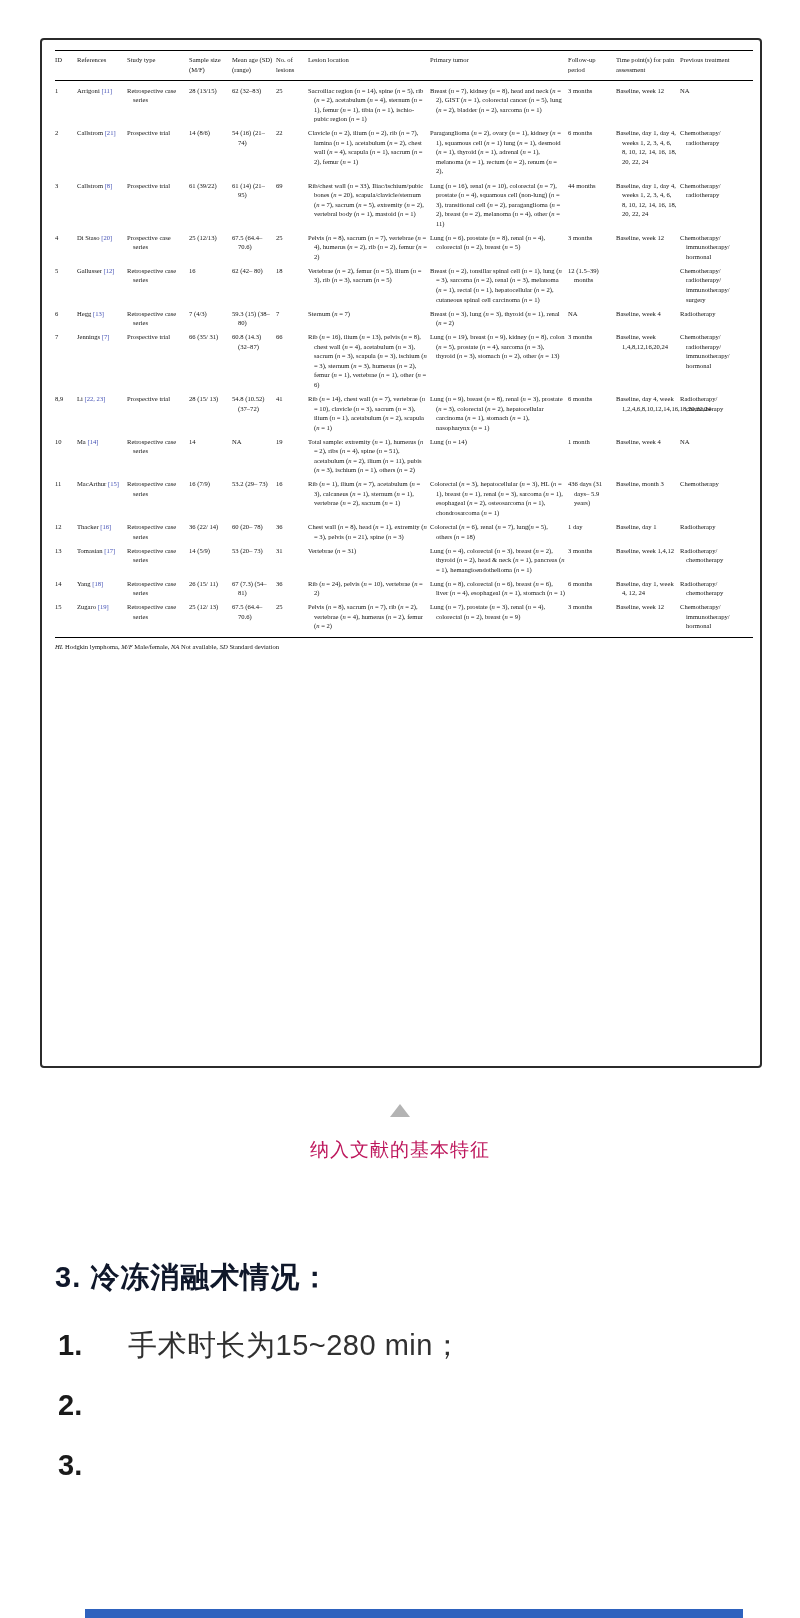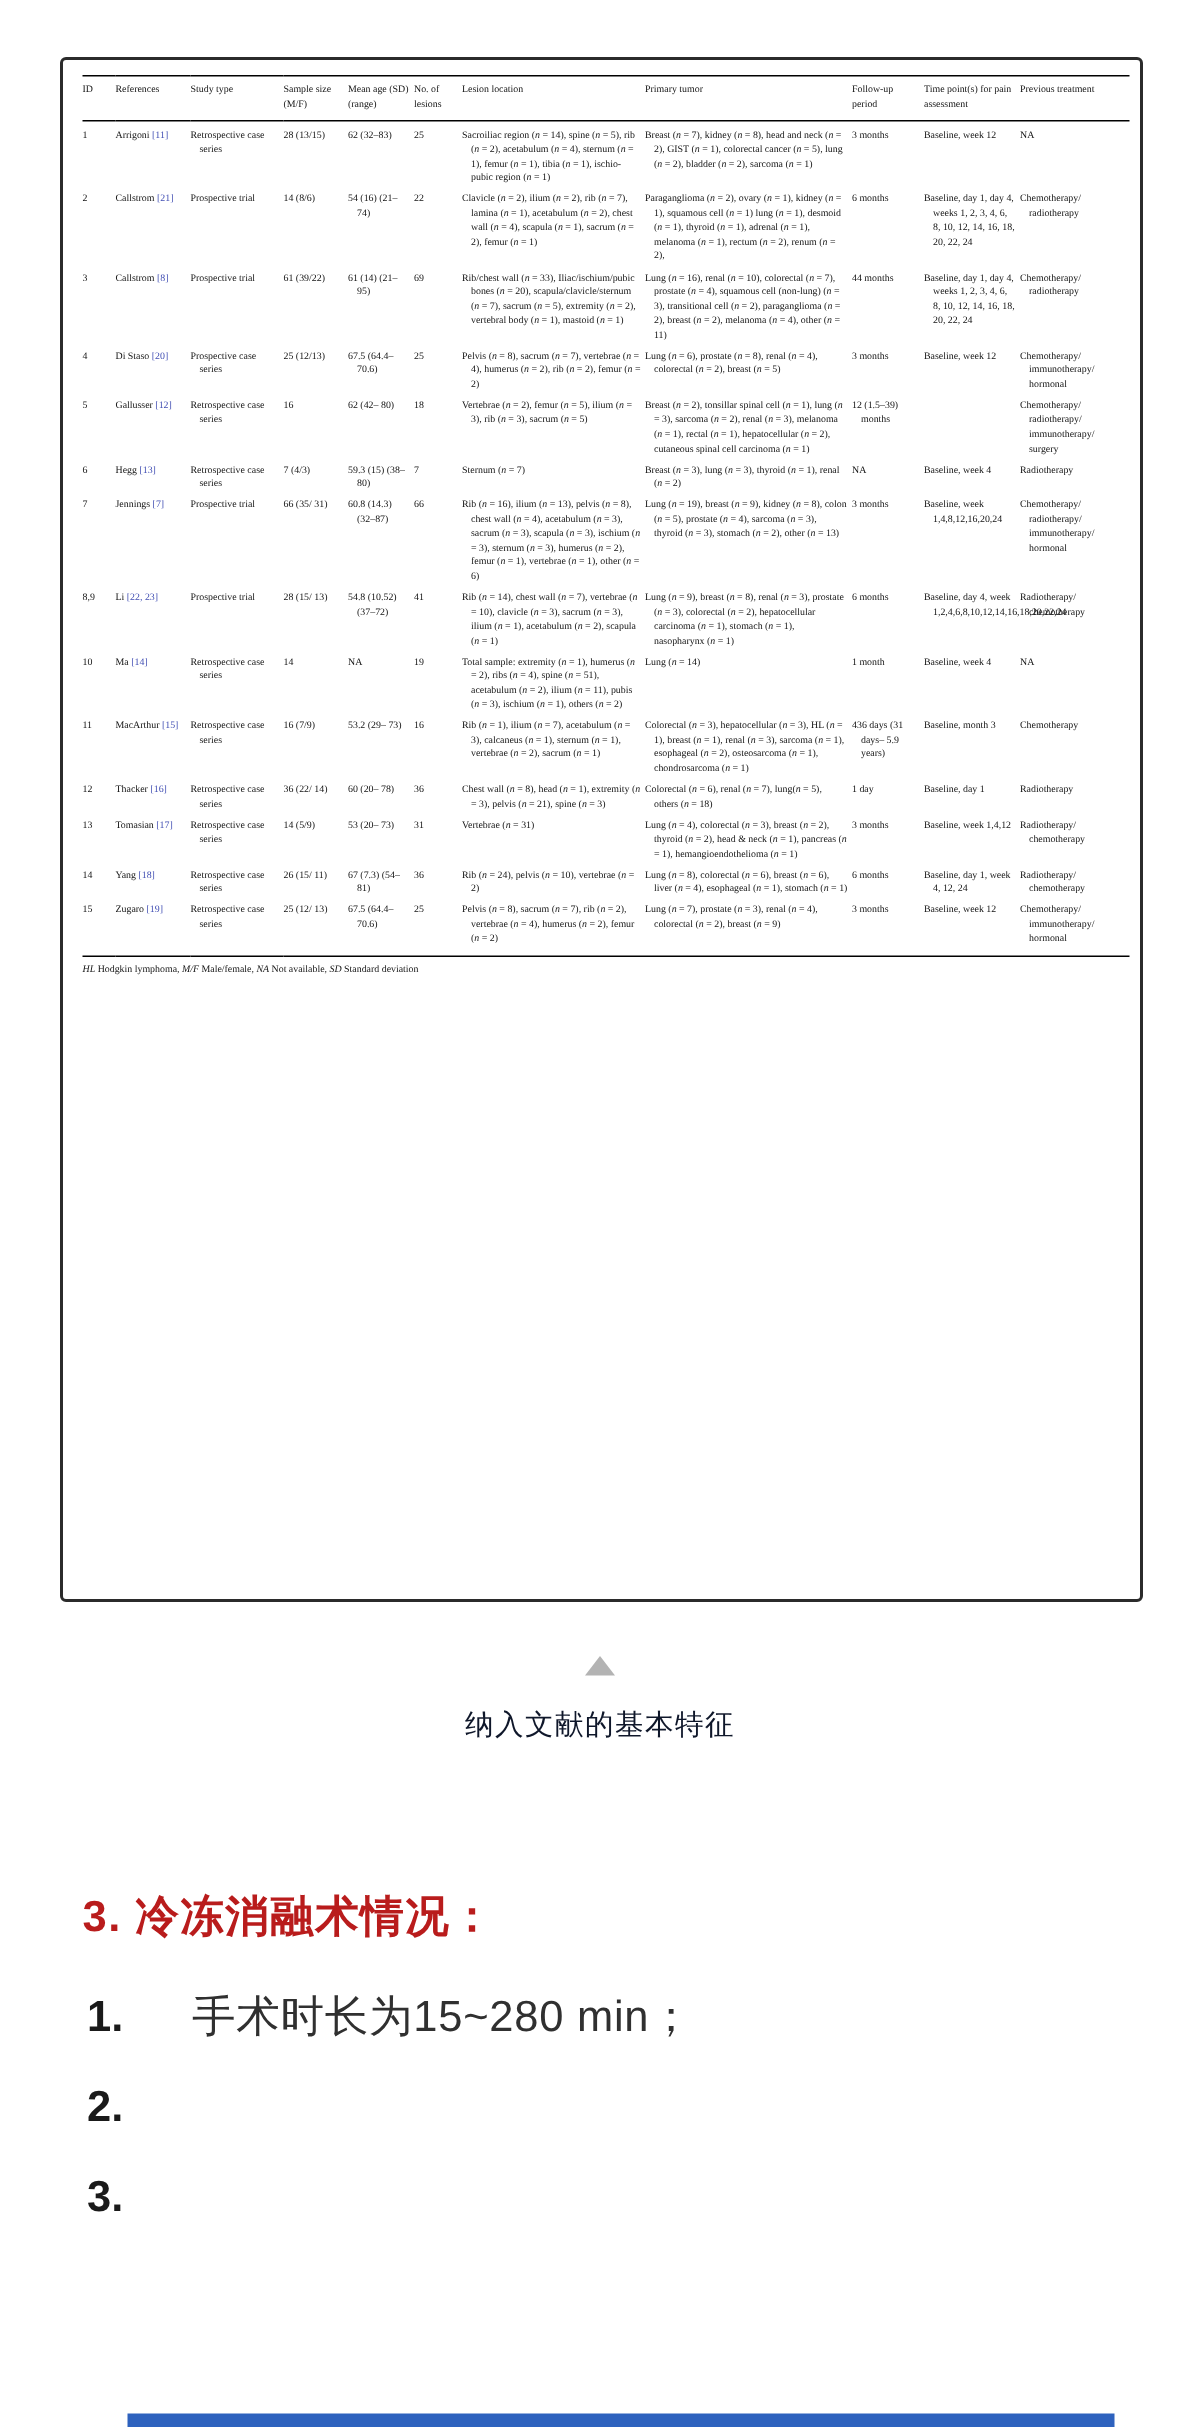--- a/index.html
+++ b/index.html
@@ -36,26 +36,26 @@
   }
   .footnote .abbr{font-style:italic;}
   
   .caption-block{position:absolute;top:1104px;left:0;width:800px;text-align:center;}
   .collapse-arrow{
     width:0;height:0;margin:0 auto 20px auto;
     border-left:10px solid transparent;border-right:10px solid transparent;
     border-bottom:13px solid #b3b3b3;cursor:pointer;
   }
   .table-caption{
-    font-size:19px;color:#0f172a;letter-spacing:1px;
+    font-size:19px;color:#be185d;letter-spacing:1px;
   }
   
   .section-heading{
     position:absolute;top:1258px;left:55px;
-    font-size:29px;font-weight:bold;color:#b91c1c;letter-spacing:1px;
+    font-size:29px;font-weight:bold;color:#0f172a;letter-spacing:1px;
   }
   .points{
     position:absolute;top:1315px;left:58px;width:688px;
     font-size:29px;line-height:60px;color:#303030;
   }
   .point-item{display:flex;align-items:flex-start;}
   .point-num{width:70px;flex:0 0 70px;font-weight:bold;color:#1a1a1a;}
   .point-text{flex:1;letter-spacing:0.5px;}
   
   .bottom-bar{

